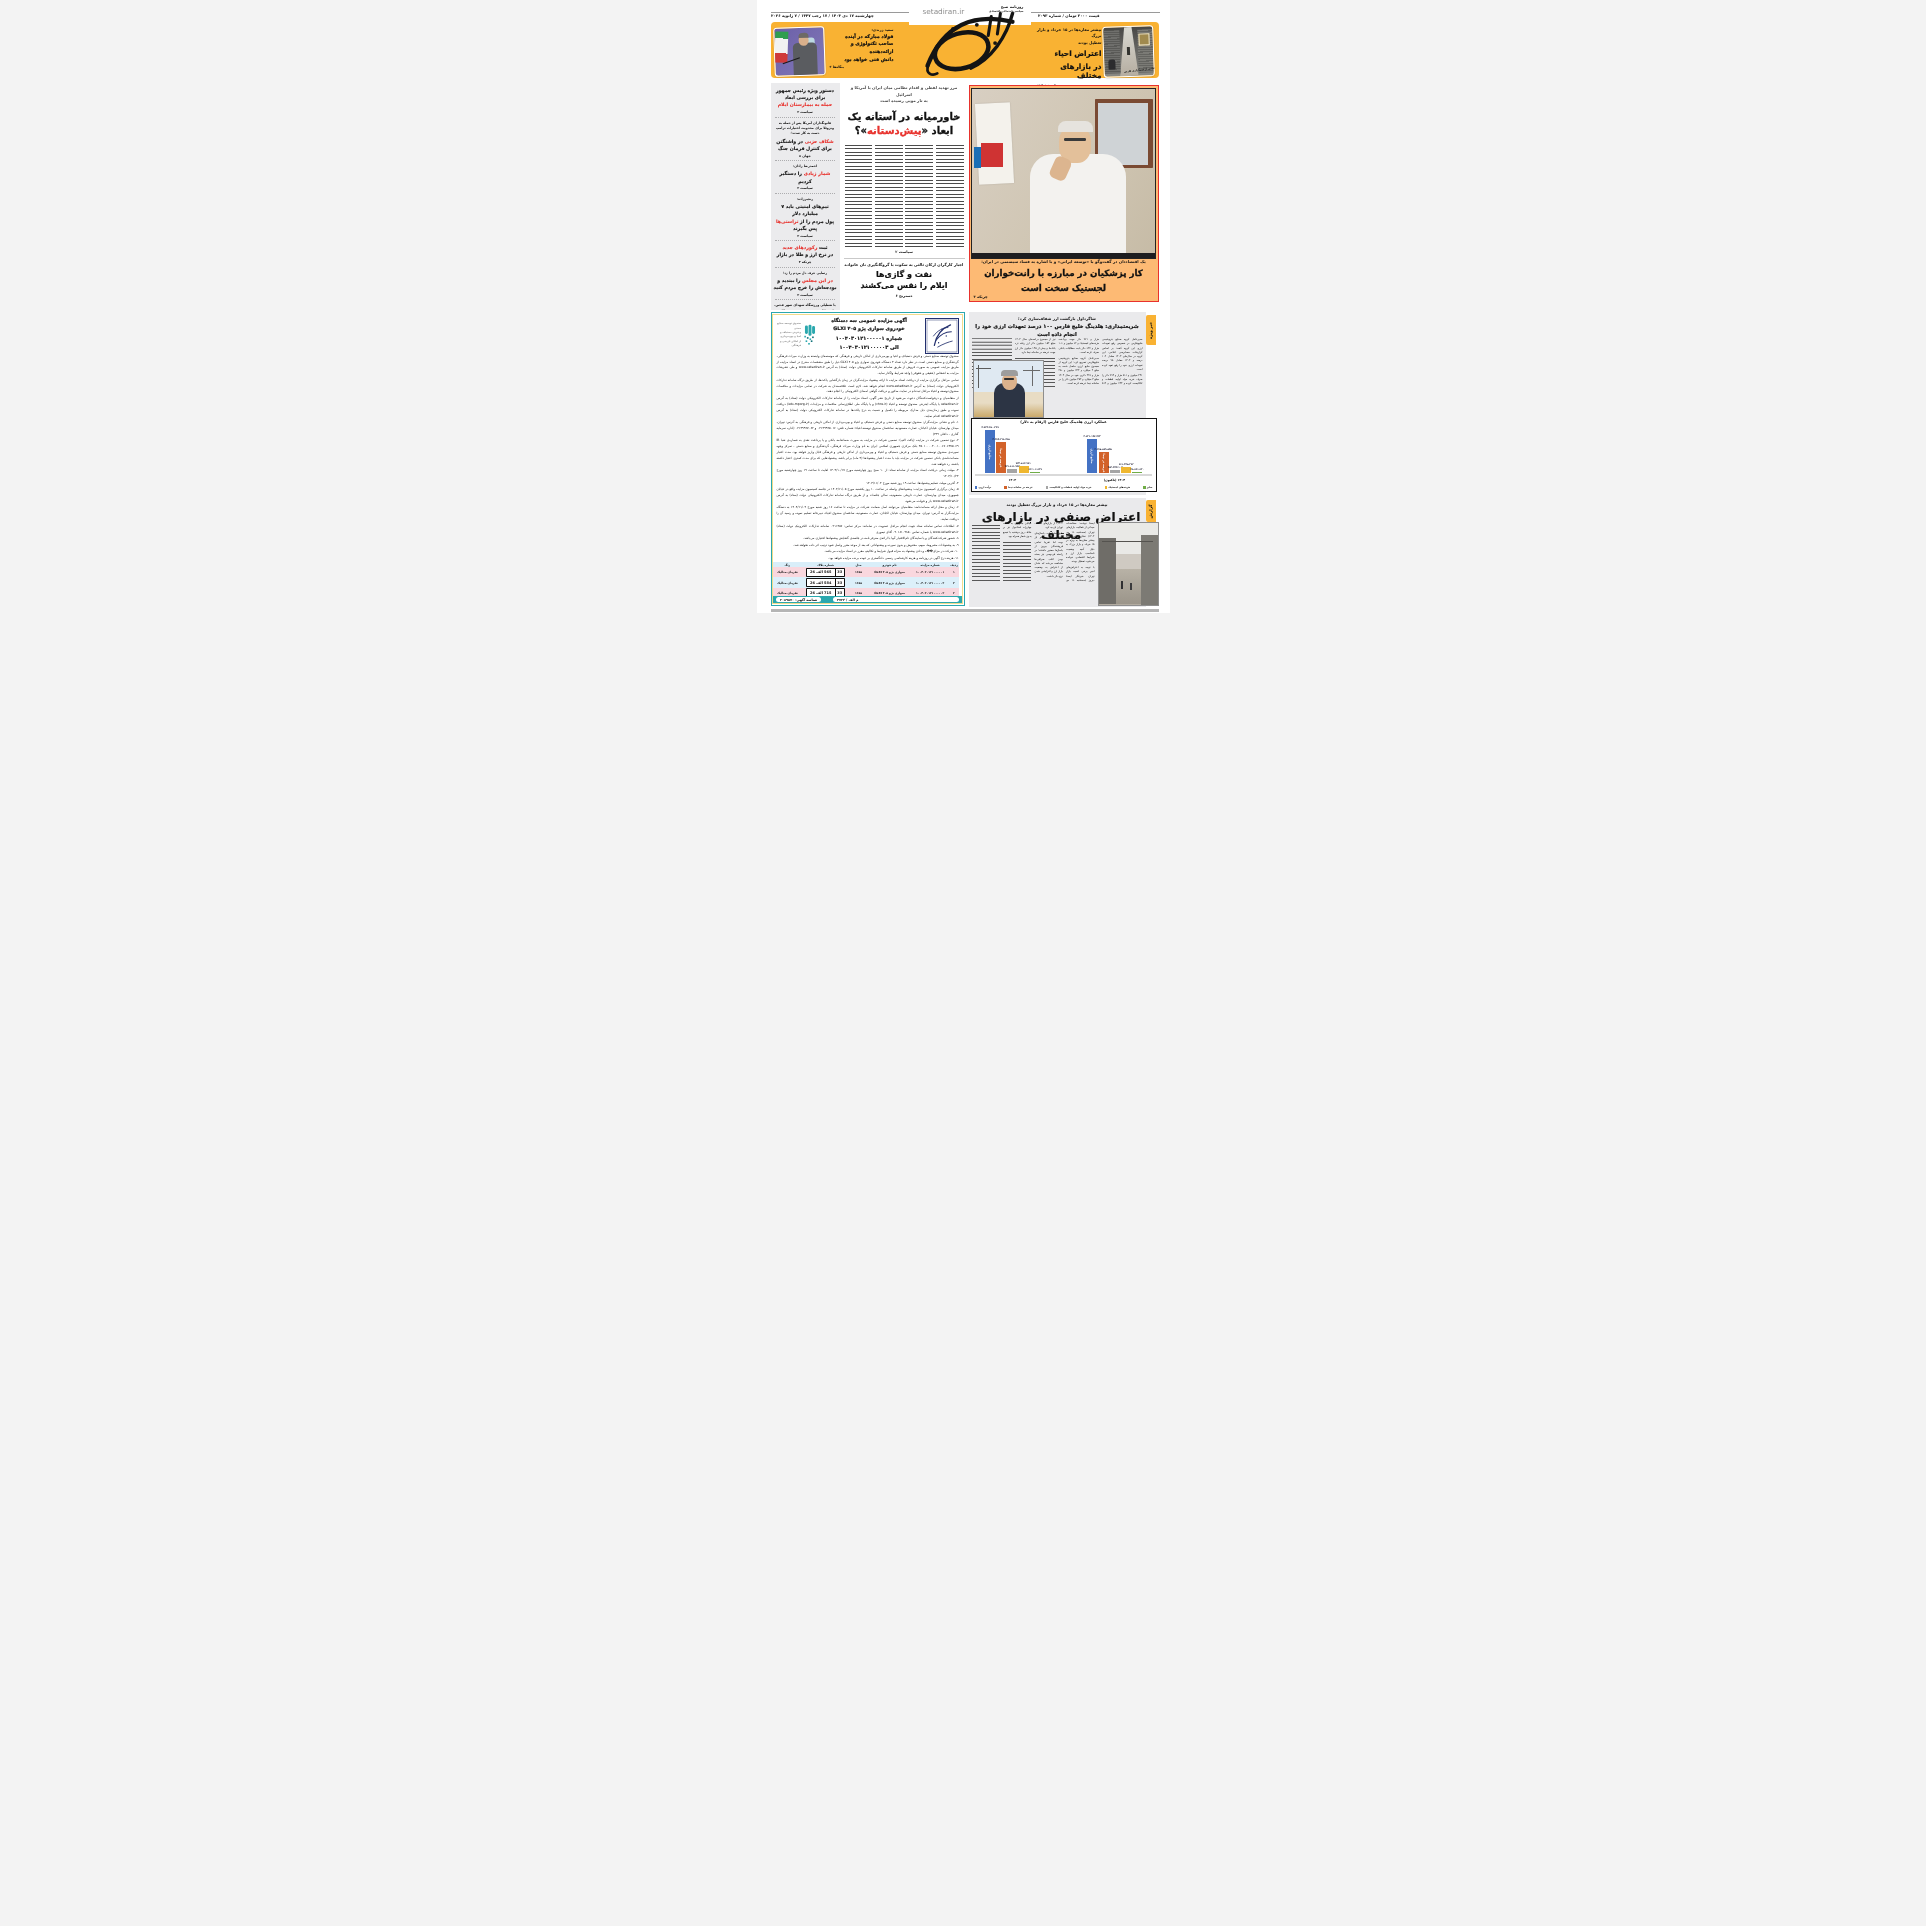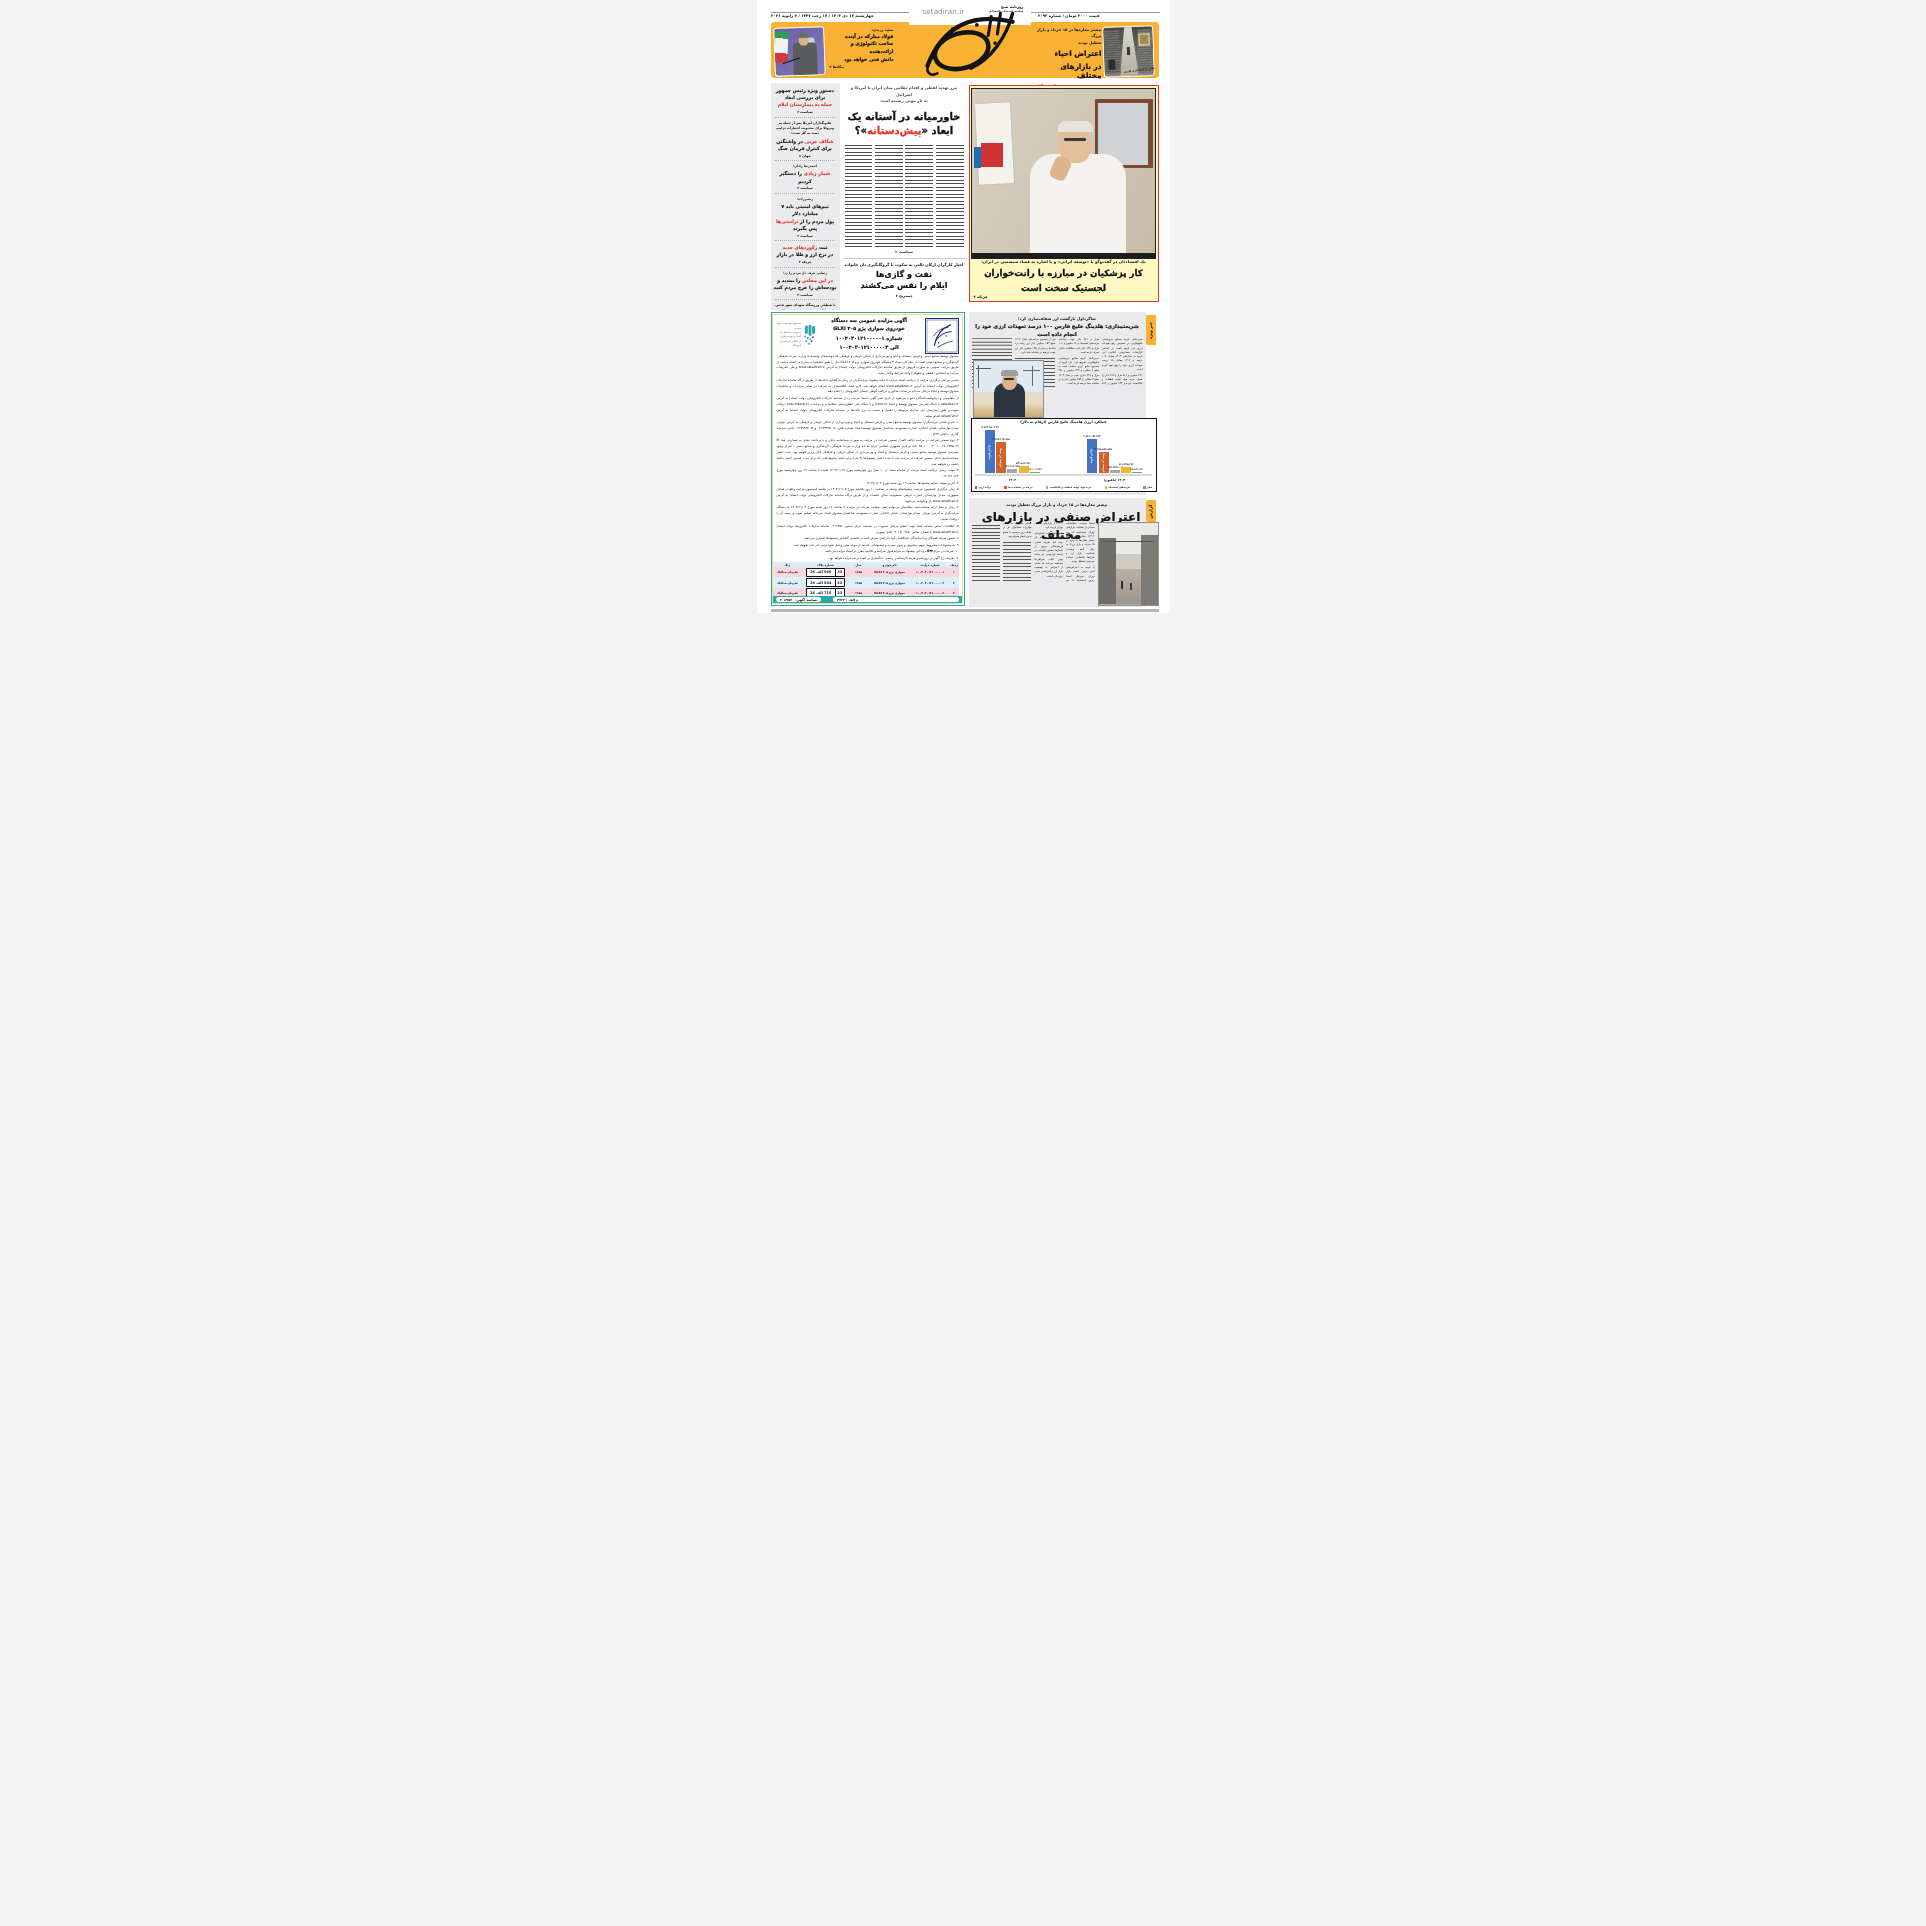--- a/index.html
+++ b/index.html
@@ -24,21 +24,21 @@
   .sb-ref{font-size:3.3px;font-weight:700;text-align:center;margin-top:1.5px;}
   .sb-div{border-top:0.8px dotted #ADADAF;margin:2.7px 1.5px;}
   
   .lead-k{font-size:4px;font-weight:700;color:#4a4a4a;line-height:1.65;}
   .lead-h{font-size:10px;line-height:1.42;font-weight:700;-webkit-text-stroke:0.3px #111;}
   .lead-h .red{-webkit-text-stroke:0.3px #E8322D;}
   .tx{background-image:repeating-linear-gradient(to bottom,rgba(25,25,25,.78) 0,rgba(25,25,25,.78) 0.4px,transparent 0.4px,transparent 1.4px);}
   .fill{background-image:repeating-linear-gradient(to bottom,rgba(25,25,25,.7) 0,rgba(25,25,25,.7) 0.4px,transparent 0.4px,transparent 1.4px);}
   .ref{font-size:3.7px;font-weight:700;}
   
-  .redbox{border:1.2px solid #E8322D;background:#fef9c3;box-sizing:border-box;}
+  .redbox{border:1.2px solid #E8322D;background:#fdba74;box-sizing:border-box;}
   
   .graysec{background:#EAEAEC;}
   .tab{background:#F9B233;border-radius:1.9px 0 0 1.9px;display:flex;align-items:center;justify-content:center;}
   .tab span{transform:rotate(-90deg);white-space:nowrap;font-size:4px;font-weight:700;}
   .sec-k{font-size:3.9px;font-weight:700;text-align:center;}
   .sec-h{font-size:5.2px;font-weight:700;-webkit-text-stroke:0.2px #111;text-align:center;line-height:1.5;}
   .cols{column-gap:3.1px;direction:rtl;font-size:2.6px;line-height:1.65;text-align:justify;}
   .cols p{margin:0 0 1.5px 0;}
   
   .chartbox{background:#fff;border:1px solid #111;box-sizing:border-box;}

